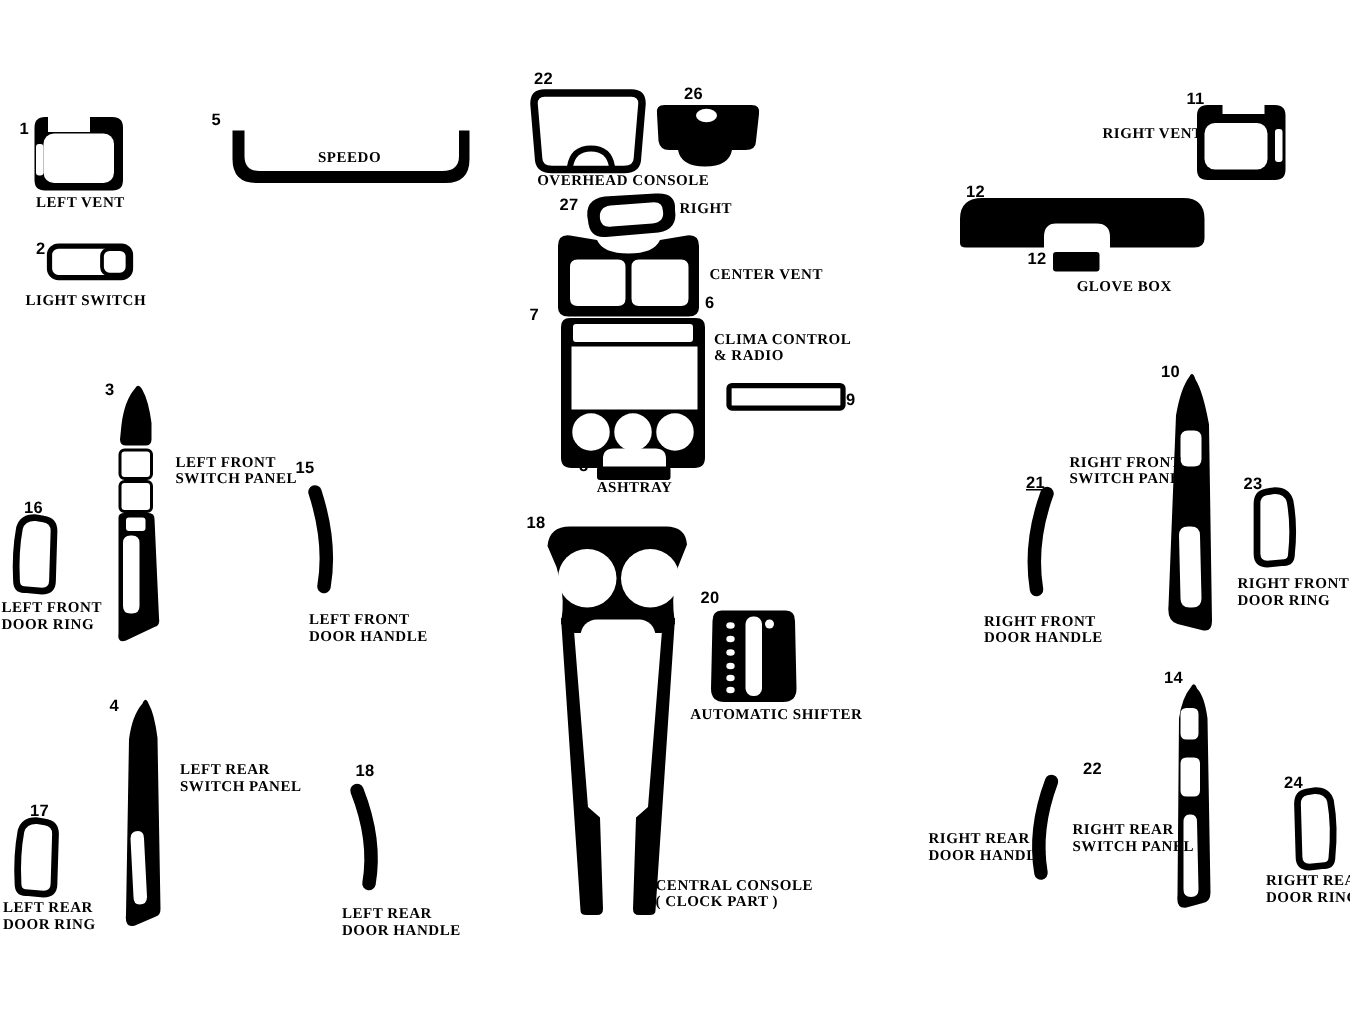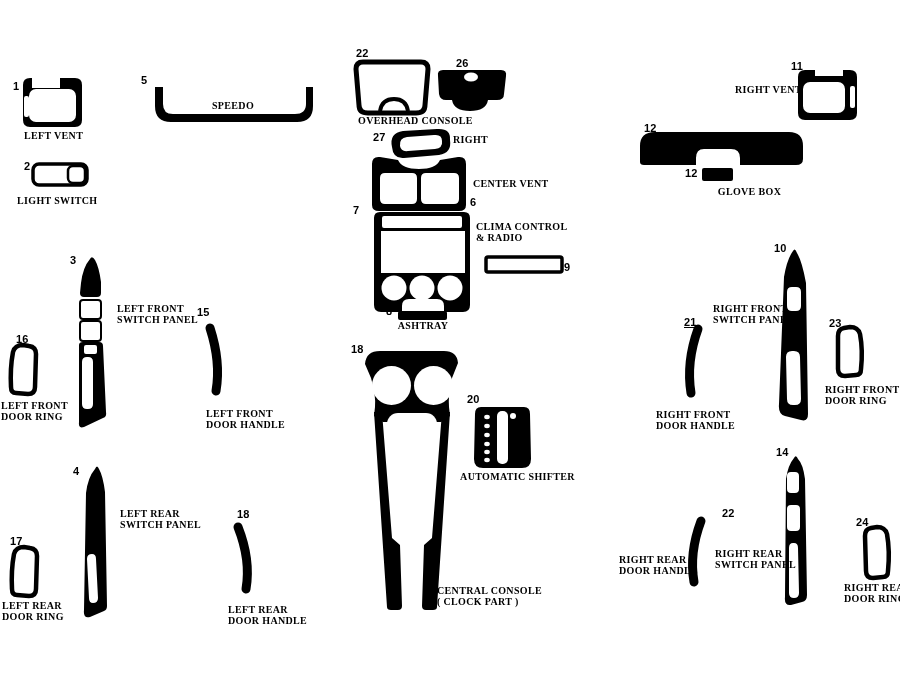--- a/index.html
+++ b/index.html
@@ -135,21 +135,21 @@
   <div class="num" style="left:386px;top:305px;">8</div>
   <div class="num" style="left:564px;top:261px;">9</div>
   <div class="num" style="left:644px;top:122px;">12</div>
   <div class="num" style="left:685px;top:167px;">12</div>
   <div class="num" style="left:791px;top:60px;">11</div>
   <div class="num" style="left:70px;top:254px;">3</div>
   <div class="num" style="left:197px;top:306px;">15</div>
   <div class="num" style="left:16px;top:333px;">16</div>
   <div class="num" style="left:73px;top:465px;">4</div>
   <div class="num" style="left:237px;top:508px;">18</div>
-  <div class="num" style="left:10px;top:535px;">17</div>
+  <div class="num" style="left:20px;top:535px;">17</div>
   <div class="num" style="left:774px;top:242px;">10</div>
   <div class="num" style="left:684px;top:316px;text-decoration:underline;">21</div>
   <div class="num" style="left:829px;top:317px;">23</div>
   <div class="num" style="left:776px;top:446px;">14</div>
   <div class="num" style="left:722px;top:507px;">22</div>
   <div class="num" style="left:856px;top:516px;">24</div>
   <div class="num" style="left:351px;top:343px;">18</div>
   <div class="num" style="left:467px;top:393px;">20</div>
 
   <div class="lbl ctr" style="left:24px;top:130px;width:58px;">LEFT VENT</div>

